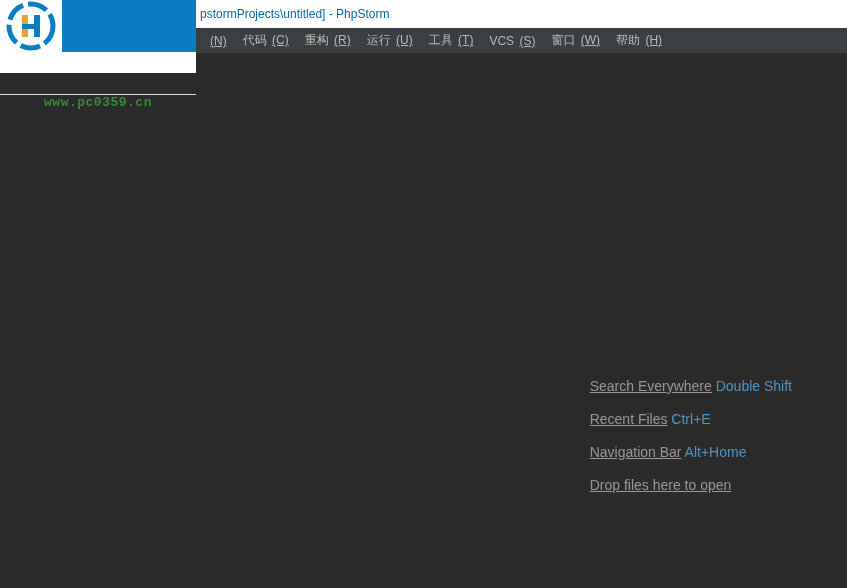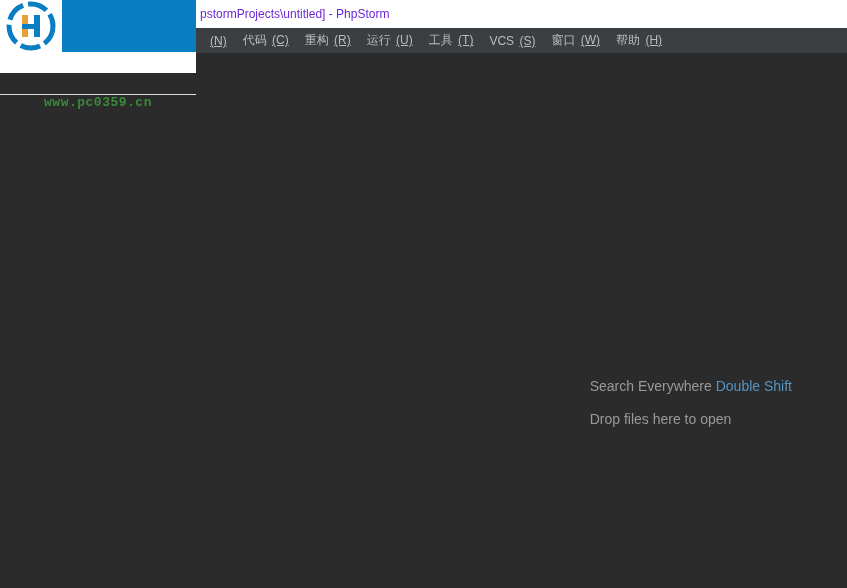--- a/index.html
+++ b/index.html
@@ -15,21 +15,21 @@
       overflow: hidden;
       position: relative;
     }
     .title-bar {
       height: 28px;
       background: #ffffff;
       display: flex;
       align-items: center;
       padding-left: 200px;
       font-size: 12px;
-      color: #6d28d9;
+      color: #0369a1;
     }
     .menu-bar {
       height: 25px;
       background: #3c3f41;
       display: flex;
       align-items: center;
       padding-left: 200px;
       font-size: 12px;
       color: #bbbbbb;
     }
@@ -96,20 +96,21 @@
       top: 325px;
       text-align: left;
     }
     .hint-row {
       margin-bottom: 17px;
       font-size: 14px;
       color: #888888;
     }
     .hint-label {
       color: #999999;
+      text-decoration: underline;
     }
     .hint-shortcut {
       color: #5394c4;
     }
   </style>
 </head>
 <body>
 
 <div class="logo-overlay">
   <div class="logo-top">
@@ -157,16 +158,24 @@
   </div>
 </div>
 
 <div class="editor-area">
   <div class="hints">
     <div class="hint-row">
       <span class="hint-label">Search Everywhere</span>
       <span class="hint-shortcut">Double Shift</span>
     </div>
     <div class="hint-row">
+      <span class="hint-label">Recent Files</span>
+      <span class="hint-shortcut">Ctrl+E</span>
+    </div>
+    <div class="hint-row">
+      <span class="hint-label">Navigation Bar</span>
+      <span class="hint-shortcut">Alt+Home</span>
+    </div>
+    <div class="hint-row">
       <span class="hint-label">Drop files here to open</span>
     </div>
   </div>
 </div>
 
 </body></html>

